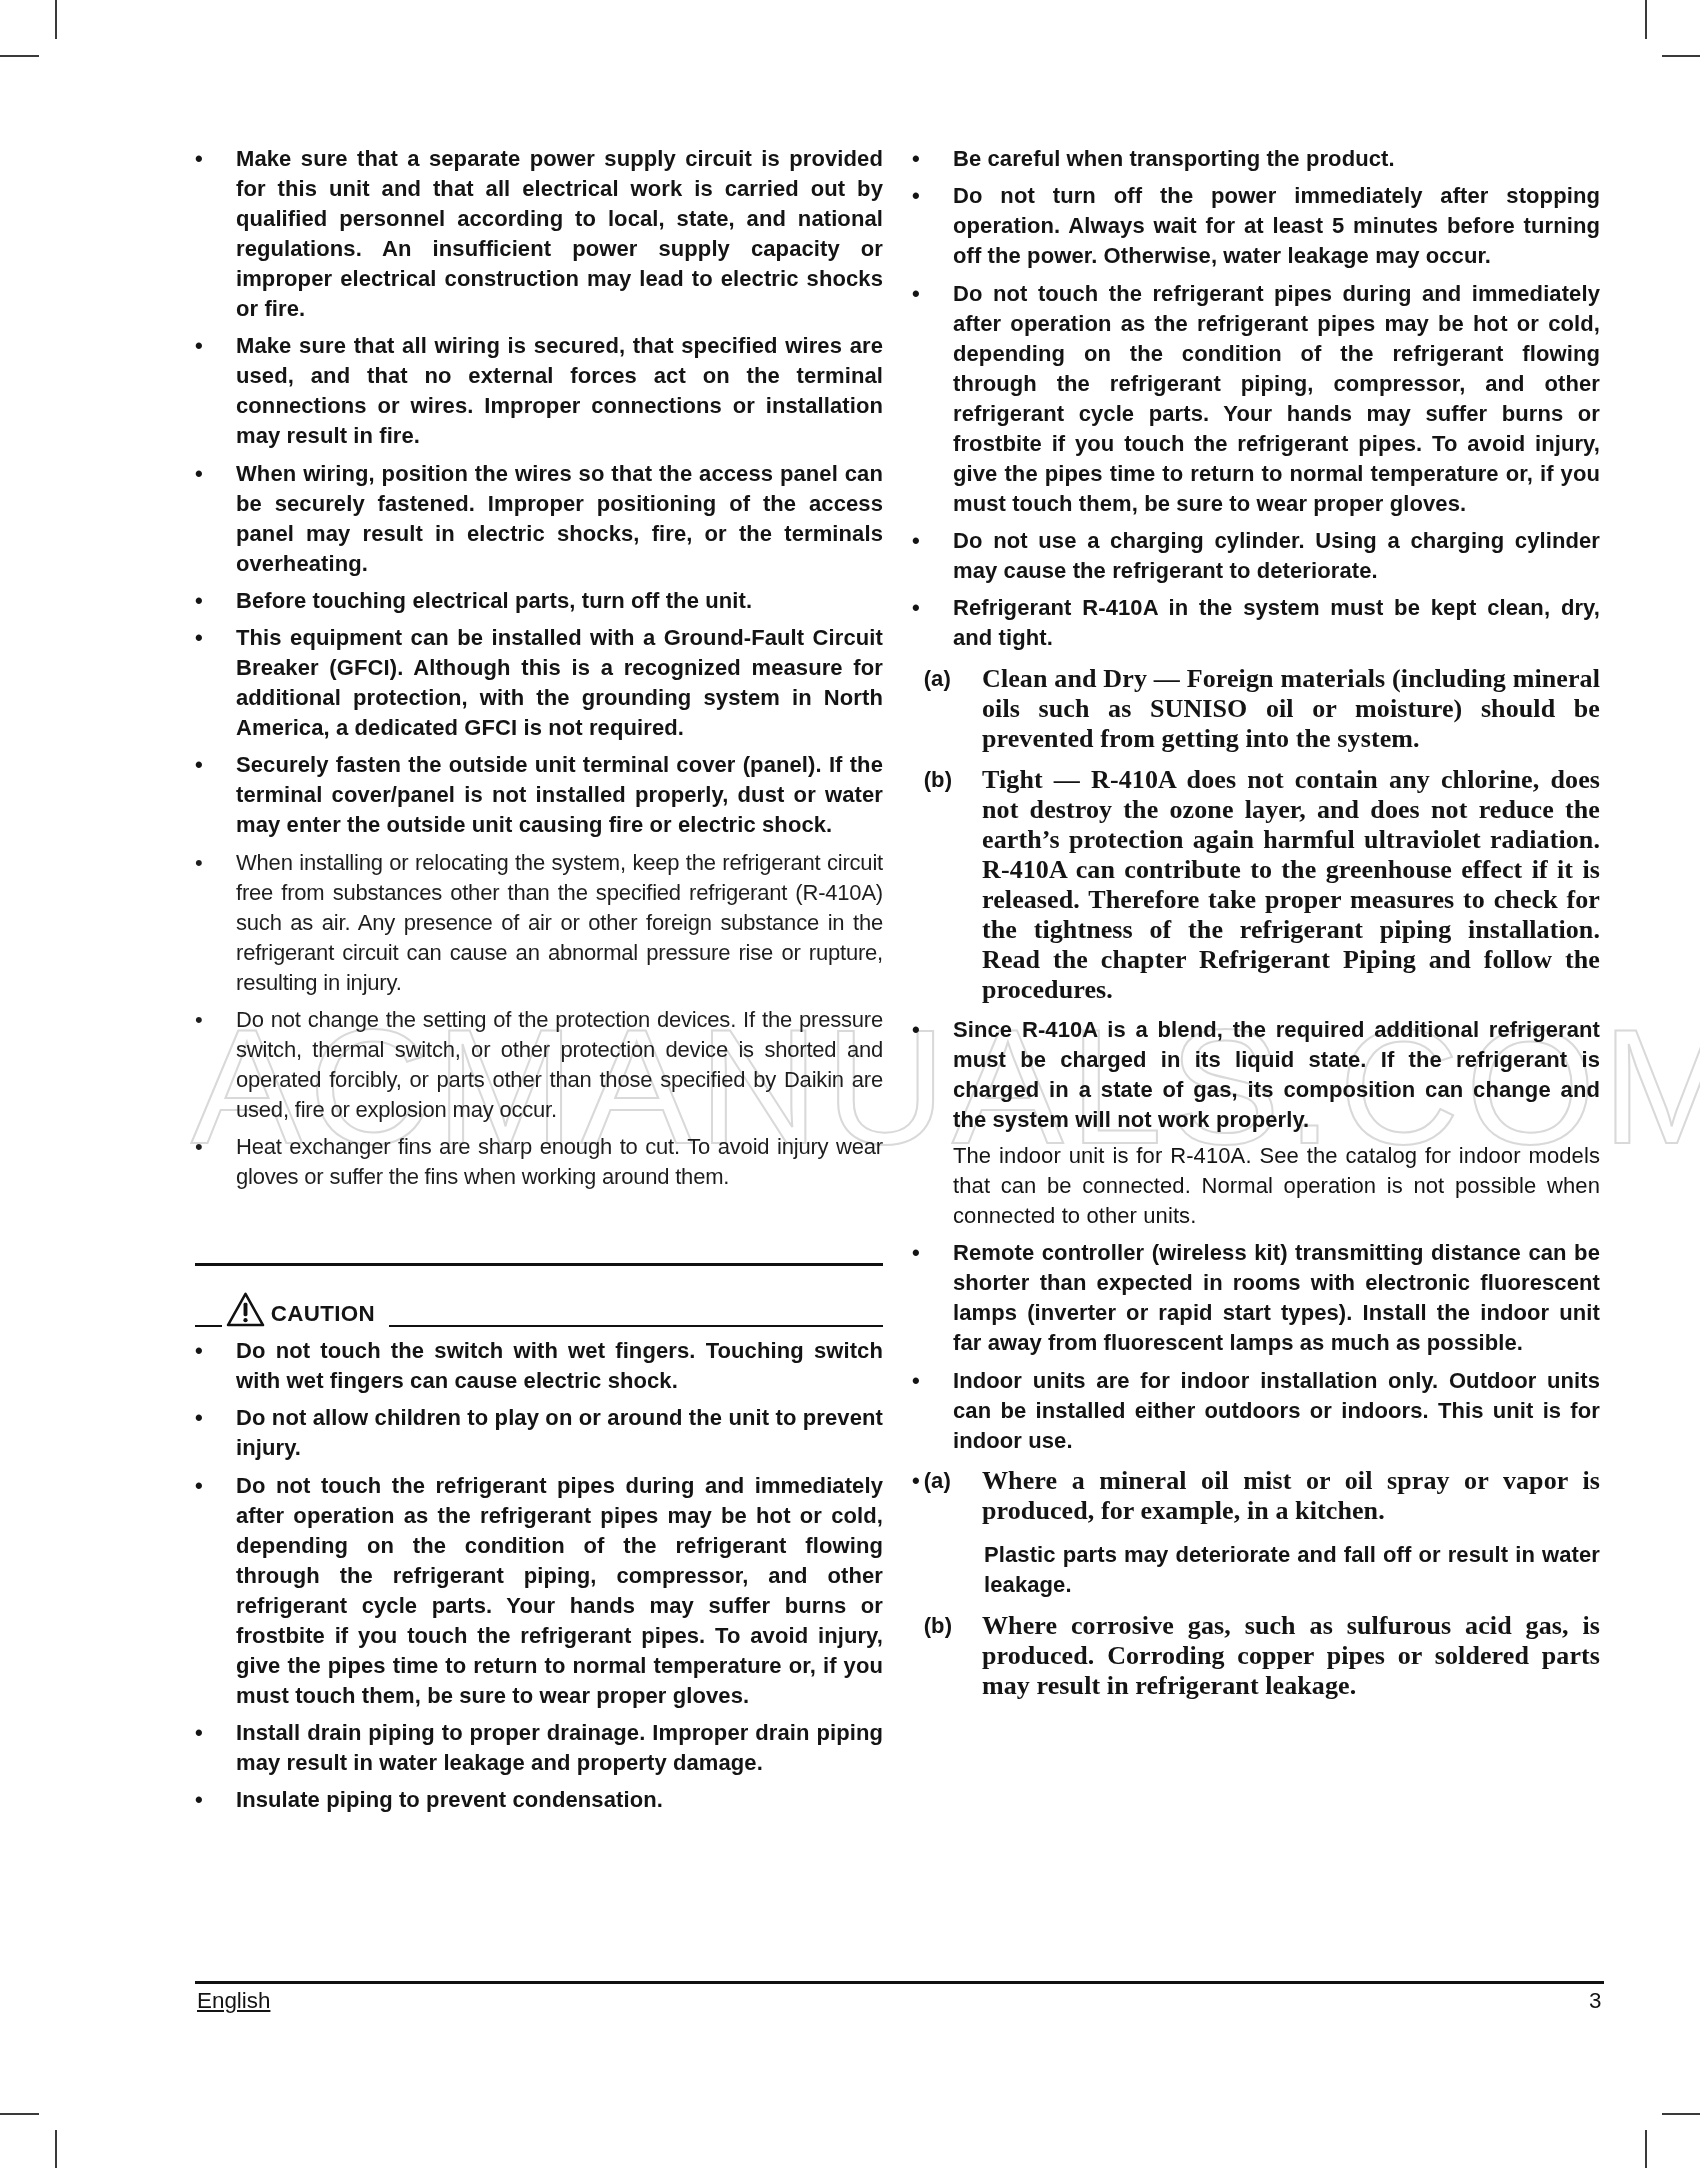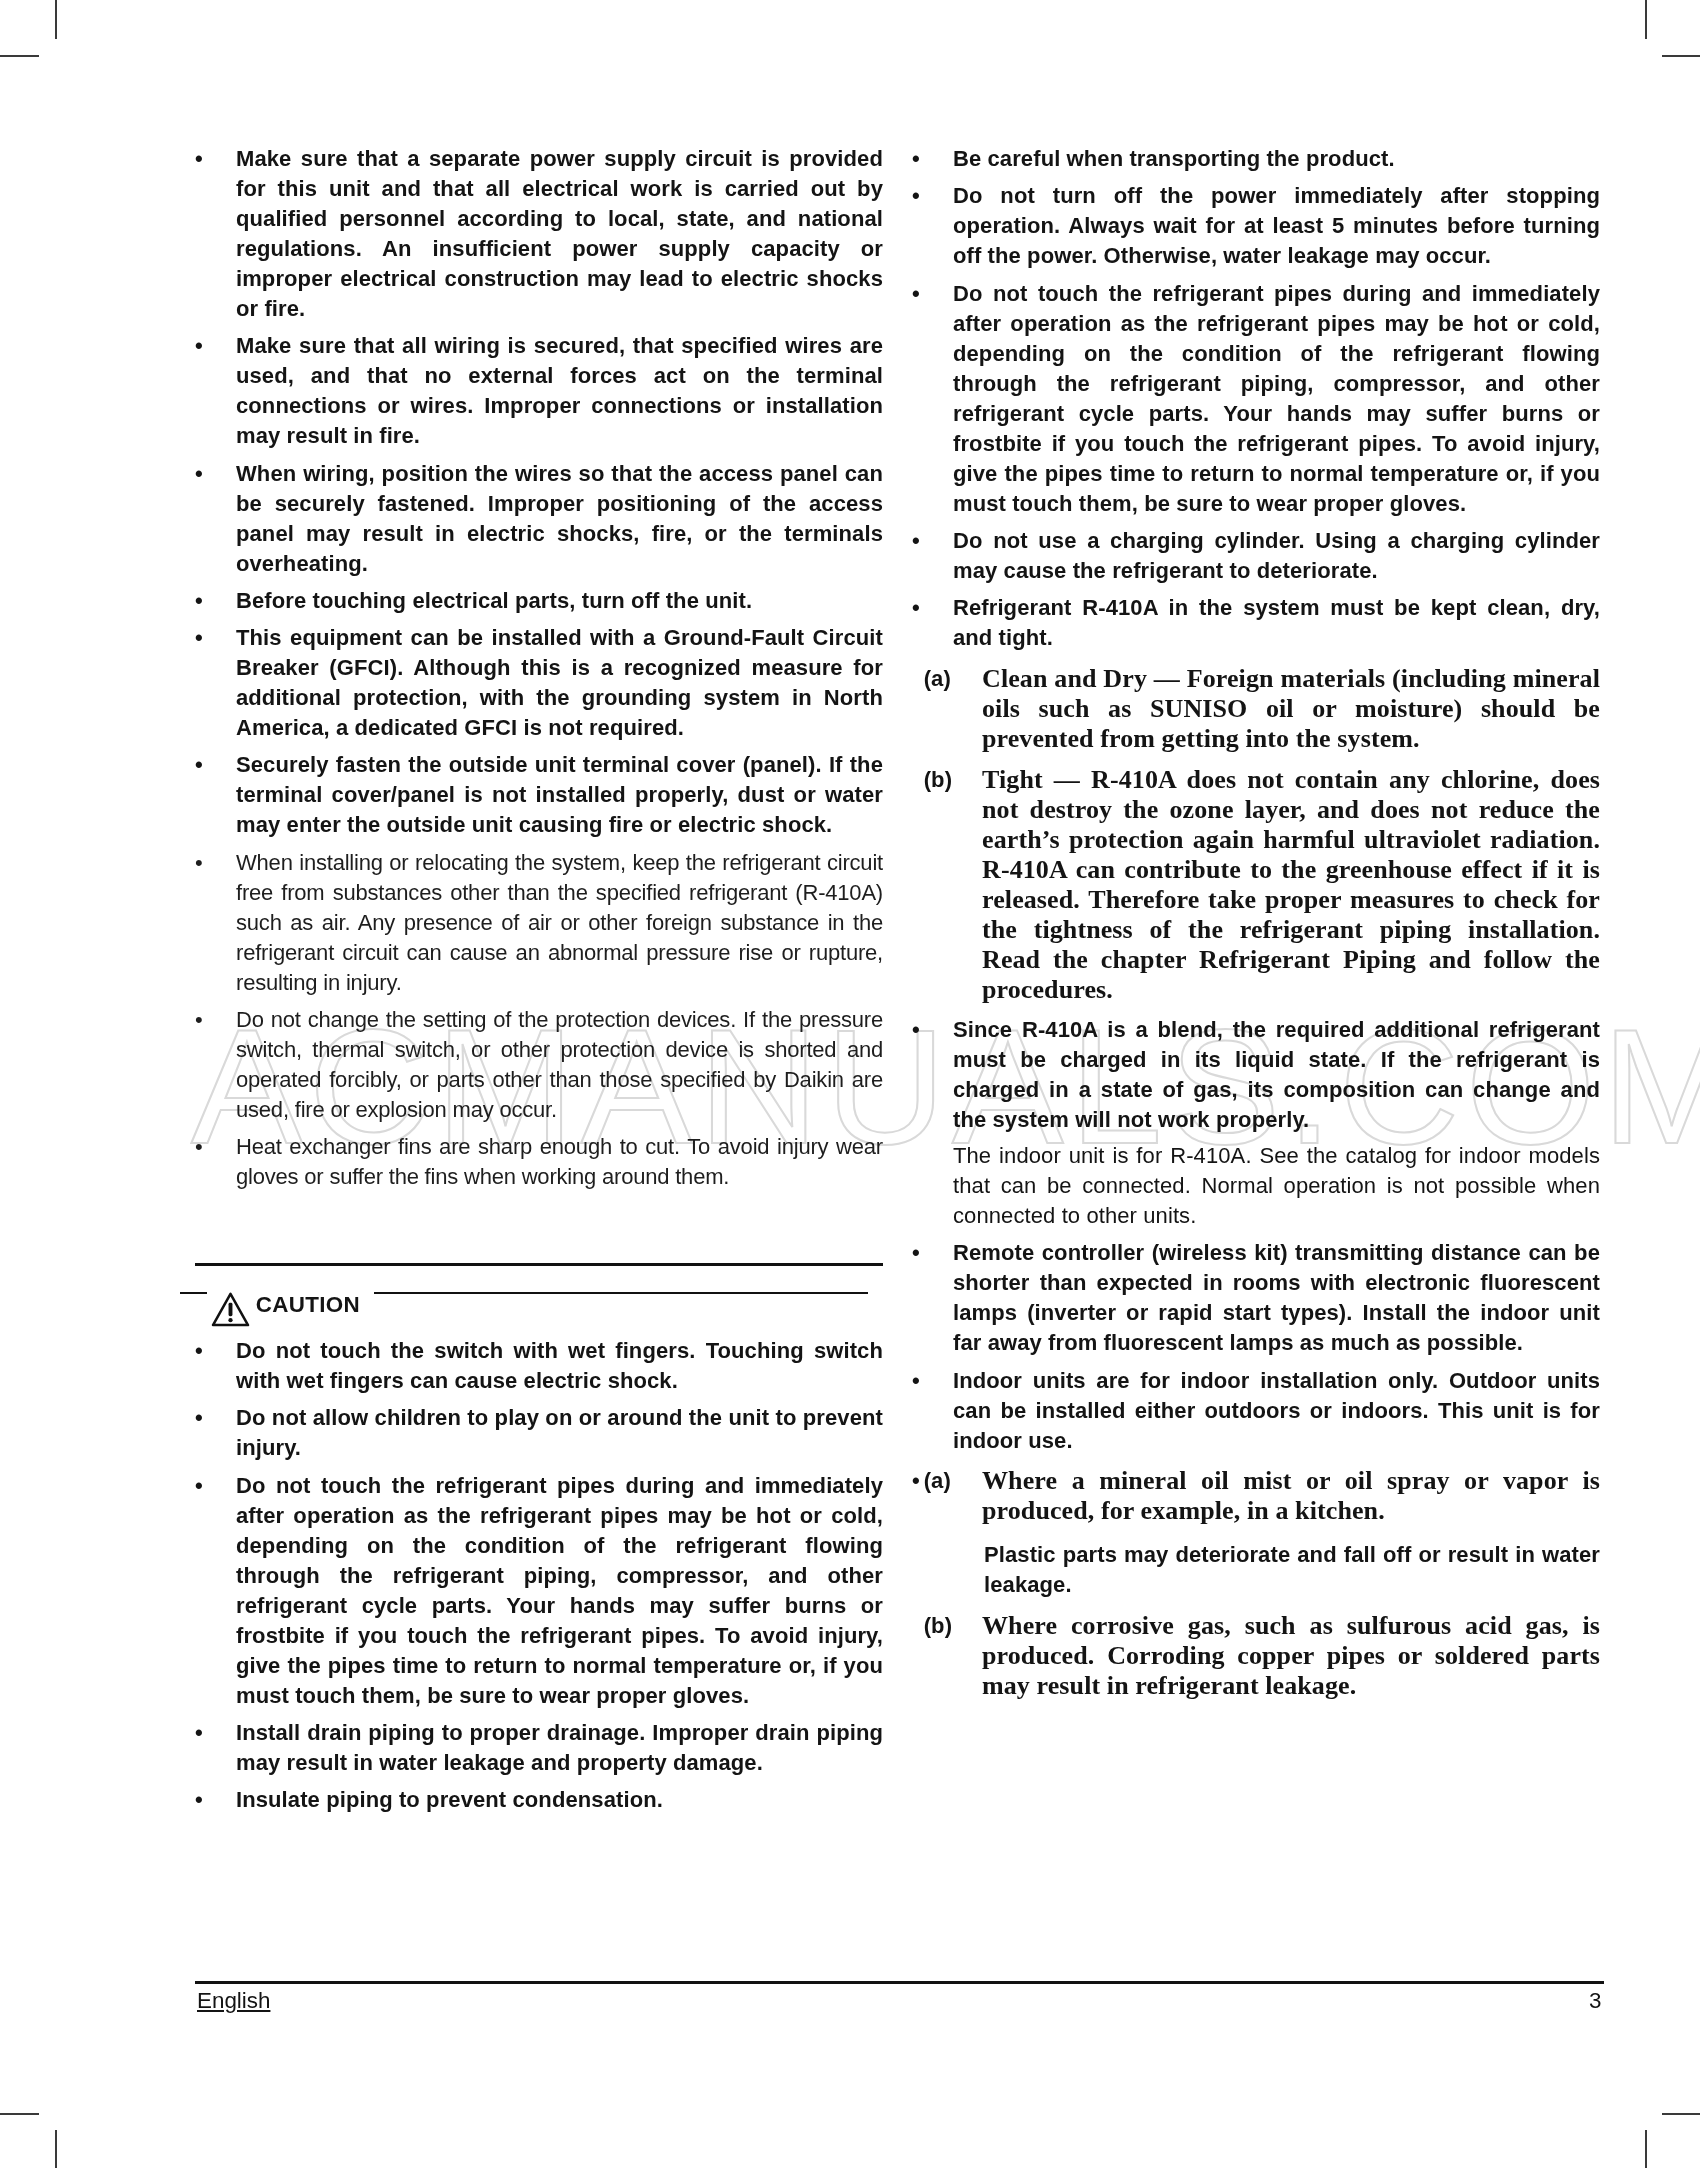--- a/index.html
+++ b/index.html
@@ -42,22 +42,22 @@
     .sub .lbl { position: absolute; left: 11.7px; top: 0; font-weight: 700; }
     .sub .txt { text-align: justify; font-size: 26px; line-height: 30px; font-weight: 700; font-family: Liberation Serif, serif; }
     .sub .extra { margin-top: 14px; font-weight: 700; font-size: 22px; line-height: 30px; text-align: justify; padding-left: 2px; }
     .note { margin-top: 5.9px; font-weight: 400; font-size: 22px; line-height: 30px; text-align: justify; }
 
     .sep {
       position: absolute; left: 195px; top: 1263px; width: 688px; height: 2.9px;
       background: #111; z-index: 1;
     }
     .caution-head {
-      position: absolute; left: 180px; top: 1292px; width: 688px; height: 35px;
-      display: flex; align-items: flex-start; z-index: 1;
+      position: absolute; left: 195px; top: 1292px; width: 688px; height: 35px;
+      display: flex; align-items: flex-end; z-index: 1;
     }
     .caution-head .dash1 { width: 27px; height: 2px; background: #111; margin-right: 3.9px; }
     .caution-head .dash2 { flex: 1; height: 2px; background: #111; margin-left: 13.7px; }
     .caution-head .label {
       font-family: "Liberation Sans", sans-serif; font-weight: 700;
       font-size: 22.4px; letter-spacing: 0.3px; margin-left: 5.9px;
     }
     .caution-list { position: absolute; left: 195px; top: 1336px; width: 688px; z-index: 1; }
 
     .footer-line {

